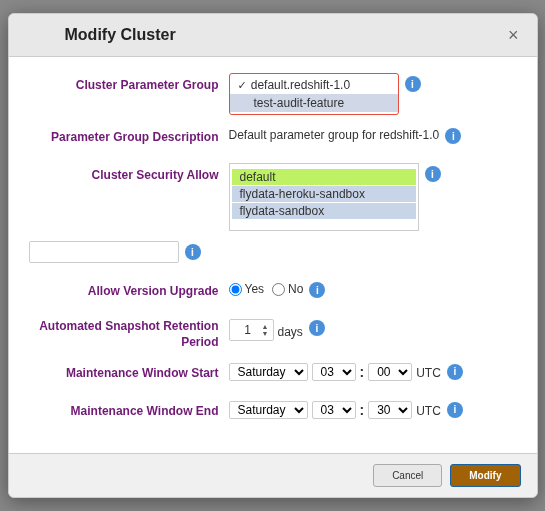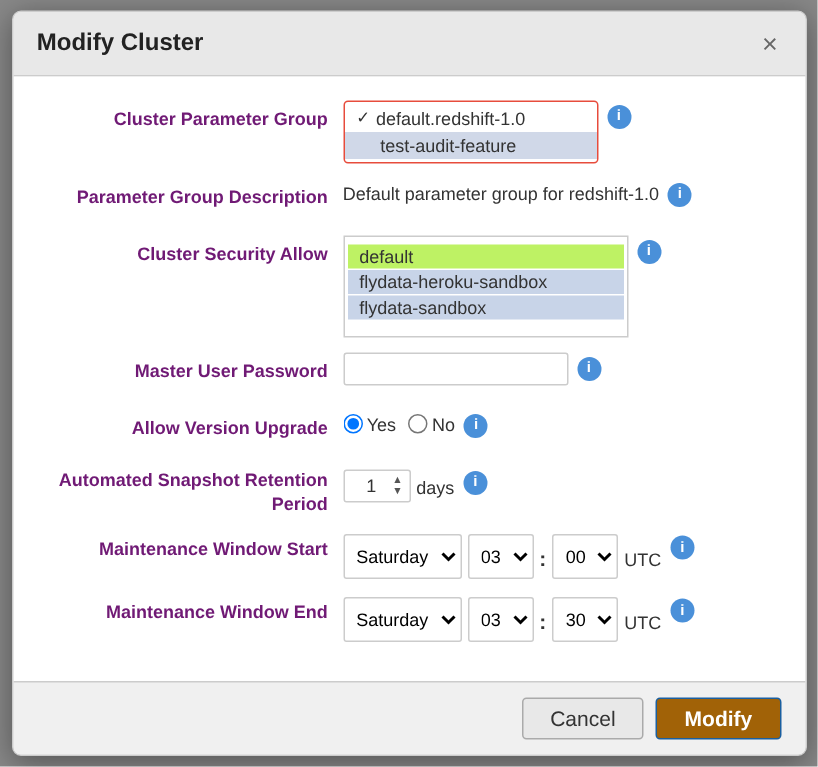--- a/index.html
+++ b/index.html
@@ -26,20 +26,21 @@
       border-bottom: 1px solid #ccc;
       padding: 12px 16px;
       display: flex;
       align-items: center;
       justify-content: space-between;
     }
     .dialog-title {
       font-size: 16px;
       font-weight: bold;
       color: #222;
+      margin-left: 40px;
     }
     .close-btn {
       background: none;
       border: none;
       font-size: 18px;
       cursor: pointer;
       color: #666;
       line-height: 1;
       padding: 0 2px;
     }
@@ -185,21 +186,21 @@
     
     .select-wrap {
       display: flex;
       align-items: center;
       gap: 4px;
       padding-top: 2px;
     }
     .select-box {
       border: 1px solid #ccc;
       border-radius: 2px;
-      height: 30px;
+      height: 18px;
       padding: 0 4px;
       font-size: 12px;
       background: #fff;
       cursor: pointer;
     }
     .colon {
       font-size: 14px;
       font-weight: bold;
       padding-top: 1px;
     }
@@ -216,21 +217,21 @@
       background: #f0f0f0;
       border-top: 1px solid #ccc;
       padding: 10px 16px;
       display: flex;
       justify-content: flex-end;
       gap: 8px;
     }
     .btn {
       padding: 5px 18px;
       border-radius: 3px;
-      font-size: 14px;
+      font-size: 10px;
       cursor: pointer;
       border: 1px solid #aaa;
     }
     .btn-cancel {
       background: #e8e8e8;
       color: #333;
     }
     .btn-primary {
       background: #a16207;
       color: #fff;
@@ -282,21 +283,20 @@
           <div class="security-item">default</div>
           <div class="security-item">flydata-heroku-sandbox</div>
           <div class="security-item">flydata-sandbox</div>
           <div style="height:6px;"></div>
         </div>
         <span class="info-icon">i</span>
       </div>
     </div>
 
     <div class="form-row">
-      <div class="form-label">Master User Password</div>
       <div class="form-control">
         <input type="password" class="password-input" style="">
         <span class="info-icon">i</span>
       </div>
     </div>
 
     <div class="form-row">
       <div class="form-label">Allow Version Upgrade</div>
       <div class="form-control">
         <div class="radio-group">

